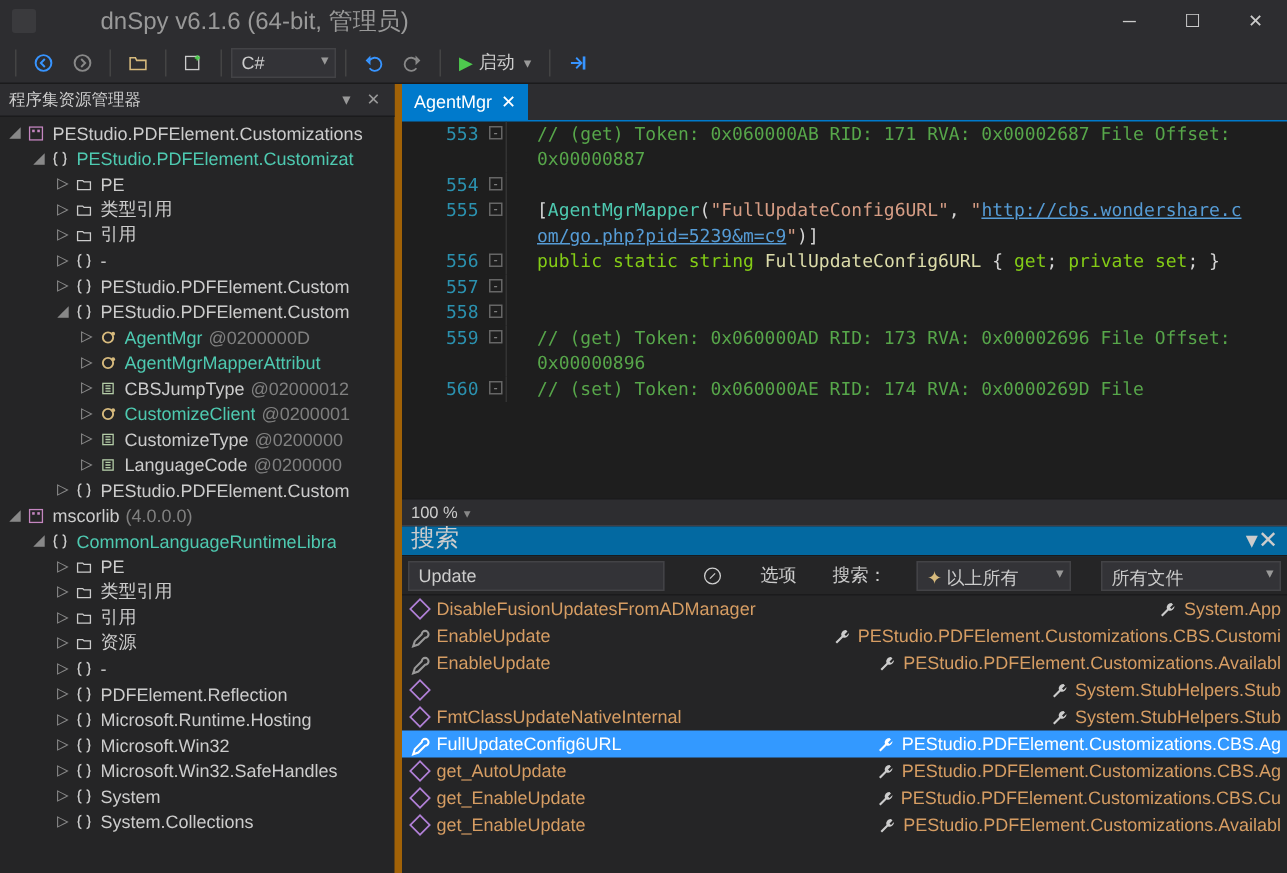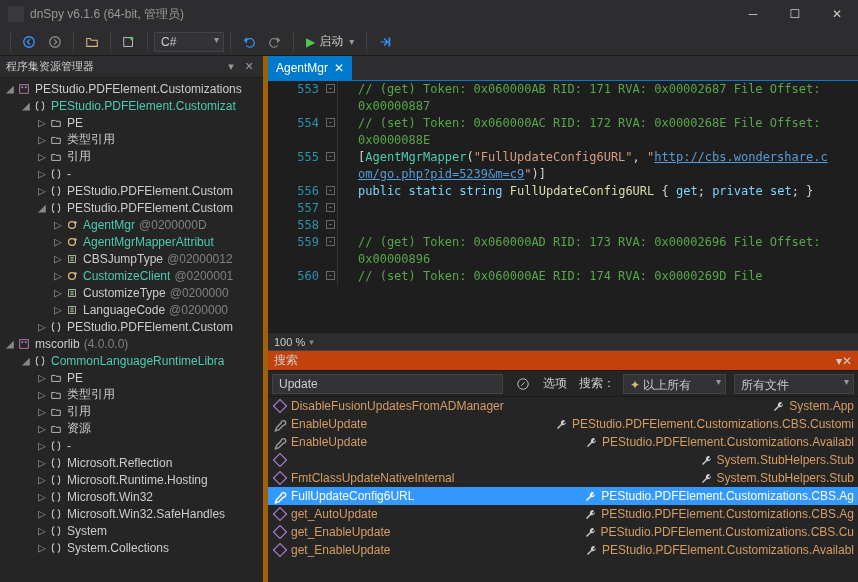--- a/index.html
+++ b/index.html
@@ -1,19 +1,19 @@
 <!DOCTYPE html>
 <html><head>
 <meta charset="utf-8">
 <style>
 * { margin: 0; padding: 0; box-sizing: border-box; }
 body { font-family: "Segoe UI", Tahoma, sans-serif; font-size: 12px; background: #2d2d30; color: #ccc; overflow: hidden; width: 858px; height: 582px; }
 .titlebar { height: 28px; background: #2d2d30; display: flex; align-items: center; padding-left: 8px; color: #999; }
 .titlebar .icon { width: 16px; height: 16px; margin-right: 6px; background: #3a3a3d; border-radius: 2px; }
-.titlebar .title { flex: 1; font-size: 12px; }
+.titlebar .title { flex: 1; font-size: 16px; margin-left: 37px; }
 .winbtns { display: flex; }
 .winbtn { width: 42px; height: 28px; display: flex; align-items: center; justify-content: center; color: #ccc; }
 .menubar { height: 28px; background: #2d2d30; display: flex; align-items: center; padding-left: 6px; gap: 2px; border-bottom: 1px solid #1b1b1c; }
 .menuitem { padding: 4px 8px; color: #ccc; font-size: 12px; }
 .toolbar-sep { width: 1px; height: 18px; background: #444; margin: 0 4px; }
 .tbicon { width: 20px; height: 20px; display: flex; align-items: center; justify-content: center; color: #ccc; margin: 0 2px; }
 .tbicon svg { width: 14px; height: 14px; }
 .combo { background: #333337; border: 1px solid #434346; color: #ccc; padding: 2px 18px 2px 6px; font-size: 12px; height: 20px; position: relative; min-width: 70px; }
 .combo::after { content: "▾"; position: absolute; right: 4px; top: 1px; color: #999; font-size: 10px; }
 .runbtn { display: flex; align-items: center; gap: 4px; padding: 2px 6px; color: #ccc; }
@@ -34,30 +34,30 @@
 .panel-right { flex: 1; display: flex; flex-direction: column; background: #1e1e1e; }
 .tabstrip { height: 24px; background: #2d2d30; display: flex; }
 .tab { background: #007acc; color: #fff; padding: 0 8px; display: flex; align-items: center; gap: 6px; font-size: 12px; }
 .tab .x { font-size: 12px; }
 .code { flex: 1; background: #1e1e1e; font-family: Consolas, monospace; font-size: 12px; overflow: hidden; border-top: 1px solid #007acc; position: relative; }
 .code-line { display: flex; height: 17px; line-height: 17px; }
 .gutter { width: 70px; text-align: right; padding-right: 18px; color: #2b91af; flex-shrink: 0; border-right: 1px solid #333; position: relative; }
 .fold { position: absolute; right: 2px; top: 3px; width: 9px; height: 9px; border: 1px solid #666; color: #999; font-size: 8px; line-height: 7px; text-align: center; }
 .codetext { padding-left: 20px; white-space: pre; }
 .c-comment { color: #57a64a; }
-.c-keyword { color: #7dd3fc; }
+.c-keyword { color: #84cc16; }
 .c-string { color: #d69d85; }
 .c-url { color: #569cd6; text-decoration: underline; }
 .c-method { color: #dcdcaa; }
 .c-punc { color: #d4d4d4; }
 .c-attr { color: #4ec9b0; }
 .code-status { height: 18px; background: #2d2d30; color: #ccc; font-size: 11px; padding: 0 6px; display: flex; align-items: center; border-top: 1px solid #1b1b1c; }
 .search-panel { background: #252526; border-top: 1px solid #3f3f46; display: flex; flex-direction: column; }
-.search-header { height: 20px; background: #c2410c; display: flex; align-items: center; padding: 0 6px; font-size: 12px; color: #ccc; border-bottom: 1px solid #1b1b1c; }
-.search-bar { height: 26px; display: flex; align-items: center; padding: 2px 4px; gap: 8px; background: #252526; border-bottom: 1px solid #1b1b1c; }
+.search-header { height: 20px; background: #0369a1; display: flex; align-items: flex-end; padding: 0 6px; font-size: 16px; color: #ccc; border-bottom: 1px solid #1b1b1c; }
+.search-bar { height: 26px; display: flex; align-items: center; padding: 2px 4px; gap: 20px; background: #252526; border-bottom: 1px solid #1b1b1c; }
 .search-input { background: #333337; border: 1px solid #434346; color: #ccc; padding: 2px 6px; font-size: 12px; height: 20px; }
 .search-combo { background: #333337; border: 1px solid #434346; color: #ccc; padding: 2px 18px 2px 6px; font-size: 12px; height: 20px; position: relative; }
 .search-combo::after { content: "▾"; position: absolute; right: 4px; top: 1px; color: #999; font-size: 10px; }
 .search-results { flex: 1; overflow: hidden; }
 .result-row { display: flex; align-items: center; height: 18px; padding: 0 4px; font-size: 12px; cursor: default; }
 .result-row.sel { background: #3399ff; color: #fff; }
 .result-row.sel .rname, .result-row.sel .rloc { color: #fff; }
 .ricon { width: 16px; height: 14px; margin-right: 3px; flex-shrink: 0; display: flex; align-items: center; justify-content: center; }
 .rname { color: #d69d63; }
 .rloc { margin-left: auto; color: #d69d63; display: flex; align-items: center; gap: 3px; }
@@ -354,21 +354,21 @@
           </span>
           <span class="tlabel ">-</span>
         </div>
         <div class="tree-row" style="padding-left: 36px;">
           <span class="exp">▷</span>
           <span class="ticon">
             <svg viewBox="0 0 14 14">
               <path d="M5 2c-2 0-2 2-2 3s0 2-1 2c1 0 1 1 1 2s0 3 2 3M9 2c2 0 2 2 2 3s0 2 1 2c-1 0-1 1-1 2s0 3-2 3" fill="none" stroke="#ccc" stroke-width="1.2"></path>
             </svg>
           </span>
-          <span class="tlabel ">Microsoft.Reflection</span>
+          <span class="tlabel ">PDFElement.Reflection</span>
         </div>
         <div class="tree-row" style="padding-left: 36px;">
           <span class="exp">▷</span>
           <span class="ticon">
             <svg viewBox="0 0 14 14">
               <path d="M5 2c-2 0-2 2-2 3s0 2-1 2c1 0 1 1 1 2s0 3 2 3M9 2c2 0 2 2 2 3s0 2 1 2c-1 0-1 1-1 2s0 3-2 3" fill="none" stroke="#ccc" stroke-width="1.2"></path>
             </svg>
           </span>
           <span class="tlabel ">Microsoft.Runtime.Hosting</span>
         </div>
@@ -416,23 +416,22 @@
       <div class="tab">
         <span>AgentMgr</span>
         <span class="x">✕</span>
       </div>
     </div>
     <div class="code" id="code">
         <div class="code-line" style="height: auto; min-height: 17px;">
           <div class="gutter">553<div class="fold">-</div></div>
           <div class="codetext" style="white-space: pre-wrap; word-break: break-all; max-width: 490px;"><span class="c-comment">// (get) Token: 0x060000AB RID: 171 RVA: 0x00002687 File Offset: 0x00000887</span></div>
         </div>
-        <div class="code-line" style="height: auto; min-height: 17px;">
+        <div class="code-line" style="height: auto; min-height: 17px; gap: 24px;">
           <div class="gutter">554<div class="fold">-</div></div>
-          <div class="codetext" style="white-space: pre-wrap; word-break: break-all; max-width: 490px;"><span class="c-comment">// (set) Token: 0x060000AC RID: 172 RVA: 0x0000268E File Offset: 0x0000088E</span></div>
         </div>
         <div class="code-line" style="height: auto; min-height: 17px;">
           <div class="gutter">555<div class="fold">-</div></div>
           <div class="codetext" style="white-space: pre-wrap; word-break: break-all; max-width: 490px;"><span class="c-punc">[</span><span class="c-attr">AgentMgrMapper</span><span class="c-punc">(</span><span class="c-string">"FullUpdateConfig6URL"</span><span class="c-punc">, </span><span class="c-string">"<span class="c-url">http://cbs.wondershare.com/go.php?pid=5239&amp;m=c9</span>"</span><span class="c-punc">)]</span></div>
         </div>
         <div class="code-line" style="height: auto; min-height: 17px;">
           <div class="gutter">556<div class="fold">-</div></div>
           <div class="codetext" style="white-space: pre-wrap; word-break: break-all; max-width: 490px;"><span class="c-keyword">public</span> <span class="c-keyword">static</span> <span class="c-keyword">string</span> <span class="c-method">FullUpdateConfig6URL</span> <span class="c-punc">{</span> <span class="c-keyword">get</span><span class="c-punc">;</span> <span class="c-keyword">private set</span><span class="c-punc">; }</span></div>
         </div>
         <div class="code-line" style="height: auto; min-height: 17px;">

